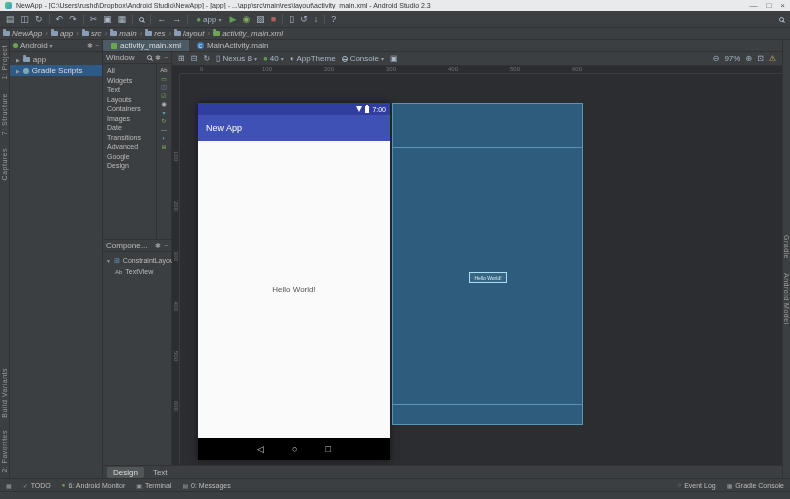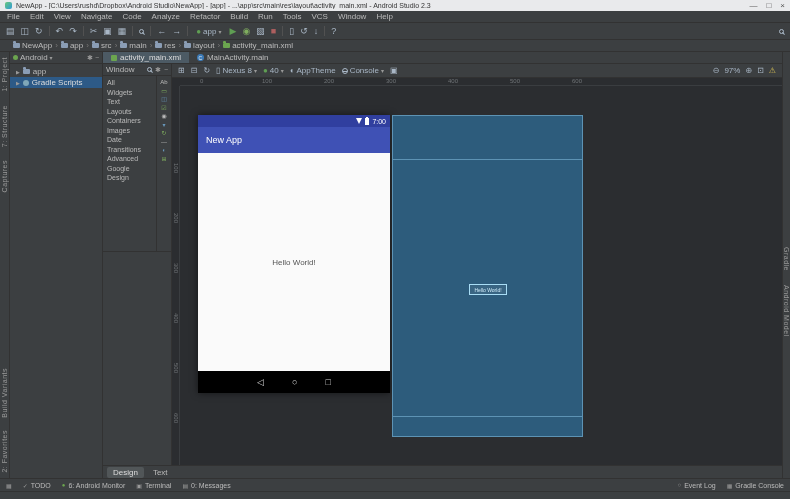--- a/index.html
+++ b/index.html
@@ -23,21 +23,21 @@
   .tb-sep { width:1px; height:10px; background:#515151; }
   .green { color:#5f9e53; }
   .olive { color:#7fad5e; }
   .redish { color:#ad5f5f; }
   .runcfg { display:flex; align-items:center; gap:2px; font-size:8px; padding:0 2px; }
   .mag { width:5px; height:5px; border:1px solid #a9b7c6; border-radius:50%; position:relative; display:inline-block; }
   .mag::after { content:""; position:absolute; width:3px; height:1px; background:#a9b7c6; transform:rotate(45deg); right:-2px; bottom:-1px; }
   .push-right { margin-left:auto; }
 
   
-  .breadcrumb { height:12px; display:flex; align-items:center; gap:3px; padding:0 13px; border-bottom:1px solid #323232; font-size:8px; flex:0 0 auto; }
+  .breadcrumb { height:12px; display:flex; align-items:center; gap:3px; padding:0 3px; border-bottom:1px solid #323232; font-size:8px; flex:0 0 auto;font-style:italic; }
   .crumb { display:flex; align-items:center; gap:2px; }
   .fold { width:7px; height:5px; background:#8a9db5; border-radius:1px; position:relative; display:inline-block; }
   .fold::before { content:""; position:absolute; top:-2px; left:0; width:3px; height:2px; background:inherit; border-radius:1px 1px 0 0; }
   .fold.xml { background:#6ba54f; }
   .crumb-sep { color:#777; }
 
   
   .main { flex:1; display:flex; min-height:0; }
   .strip { background:#3c3f41; display:flex; flex-direction:column; align-items:center; font-size:7px; color:#999; flex:0 0 auto; }
   .strip.left { width:10px; border-right:1px solid #323232; padding:5px 0 5px 0; gap:13px; }
@@ -91,21 +91,21 @@
   .globe::after { content:""; position:absolute; left:0; right:0; top:2px; height:1px; background:#a9b7c6; }
   .dt-right { margin-left:auto; display:flex; align-items:center; gap:5px; }
   .warn { color:#d6bf55; }
 
   .canvas { flex:1; position:relative; background:#2b2d30; overflow:hidden; }
   .h-ruler { position:absolute; left:8px; right:0; top:0; height:8px; border-bottom:1px solid #3a3d40; font-size:6px; color:#6f7376; }
   .h-ruler span { position:absolute; top:0; }
   .v-ruler { position:absolute; left:0; top:8px; bottom:0; width:8px; border-right:1px solid #3a3d40; font-size:6px; color:#6f7376; }
   .v-ruler span { position:absolute; left:1px; writing-mode:vertical-rl; }
 
-  .phone { position:absolute; left:26px; top:37px; width:192px; height:278px; display:flex; flex-direction:column; box-shadow:0 0 7px rgba(0,0,0,.55);justify-content:flex-end; }
+  .phone { position:absolute; left:26px; top:37px; width:192px; height:357px; display:flex; flex-direction:column; box-shadow:0 0 7px rgba(0,0,0,.55);justify-content:flex-end; }
   .p-status { height:12px; background:#303F9F; display:flex; align-items:center; justify-content:flex-end; gap:3px; padding:0 4px; color:#fff; font-size:7px; flex:0 0 auto; }
   .wifi { width:0; height:0; border-left:3px solid transparent; border-right:3px solid transparent; border-top:6px solid #fff; display:inline-block; }
   .batt { width:4px; height:7px; background:#fff; position:relative; display:inline-block; }
   .batt::before { content:""; position:absolute; top:-1px; left:1px; width:2px; height:1px; background:#fff; }
   .p-appbar { height:26px; background:#3F51B5; color:#fff; display:flex; align-items:center; padding-left:8px; font-size:9px; flex:0 0 auto; }
   .p-body { flex:1; background:#fafafa; color:#555; display:flex; align-items:center; justify-content:center; font-size:8px; }
   .p-nav { height:22px; background:#000; display:flex; align-items:center; justify-content:center; gap:28px; color:#d5d5d5; font-size:9px; flex:0 0 auto; }
 
   .blueprint { position:absolute; left:220px; top:37px; width:191px; height:322px; background:#2d5c7c; border:1px solid #5d93b4; }
   .bp-line { position:absolute; left:0; right:0; height:0; border-top:1px solid #5d93b4; }
@@ -131,35 +131,20 @@
   <div class="titlebar">
     <span class="app-ico"></span>
     <span class="title-text">NewApp - [C:\Users\rushd\Dropbox\Android Studio\NewApp] - [app] - ...\app\src\main\res\layout\activity_main.xml - Android Studio 2.3</span>
     <span class="win-controls">
       <span>—</span>
       <span>□</span>
       <span>×</span>
     </span>
   </div>
 
-  <div class="menubar">
-    <span>File</span>
-    <span>Edit</span>
-    <span>View</span>
-    <span>Navigate</span>
-    <span>Code</span>
-    <span>Analyze</span>
-    <span>Refactor</span>
-    <span>Build</span>
-    <span>Run</span>
-    <span>Tools</span>
-    <span>VCS</span>
-    <span>Window</span>
-    <span>Help</span>
-  </div>
 
   <div class="toolbar">
     <span class="tbi">▤</span>
     <span class="tbi">◫</span>
     <span class="tbi">↻</span>
     <span class="tb-sep"></span>
     <span class="tbi">↶</span>
     <span class="tbi">↷</span>
     <span class="tb-sep"></span>
     <span class="tbi">✂</span>
@@ -300,20 +285,38 @@
                 <span>Ab</span>
                 <span class="olive">▭</span>
                 <span class="blue">◫</span>
                 <span class="olive">☑</span>
                 <span>◉</span>
                 <span class="blue">▾</span>
                 <span class="olive">↻</span>
                 <span>―</span>
                 <span class="blue">◐</span>
                 <span class="olive">⊞</span>
+              </div>
+            </div>
+          </div>
+          <div class="comptree">
+            <div class="subhead">
+              <span>Compone...</span>
+              <span class="hicon">✱</span>
+              <span class="hicon2">−</span>
+            </div>
+            <div class="ct-body">
+              <div class="ct-row">
+                <span class="arr">▼</span>
+                <span class="blue">⊞</span>
+                <span>ConstraintLayout</span>
+              </div>
+              <div class="ct-row child">
+                <span class="ab">Ab</span>
+                <span>TextView</span>
               </div>
             </div>
           </div>
         </div>
 
         <div class="design">
           <div class="dtoolbar">
             <span>⊞</span>
             <span>⊟</span>
             <span>↻</span>

